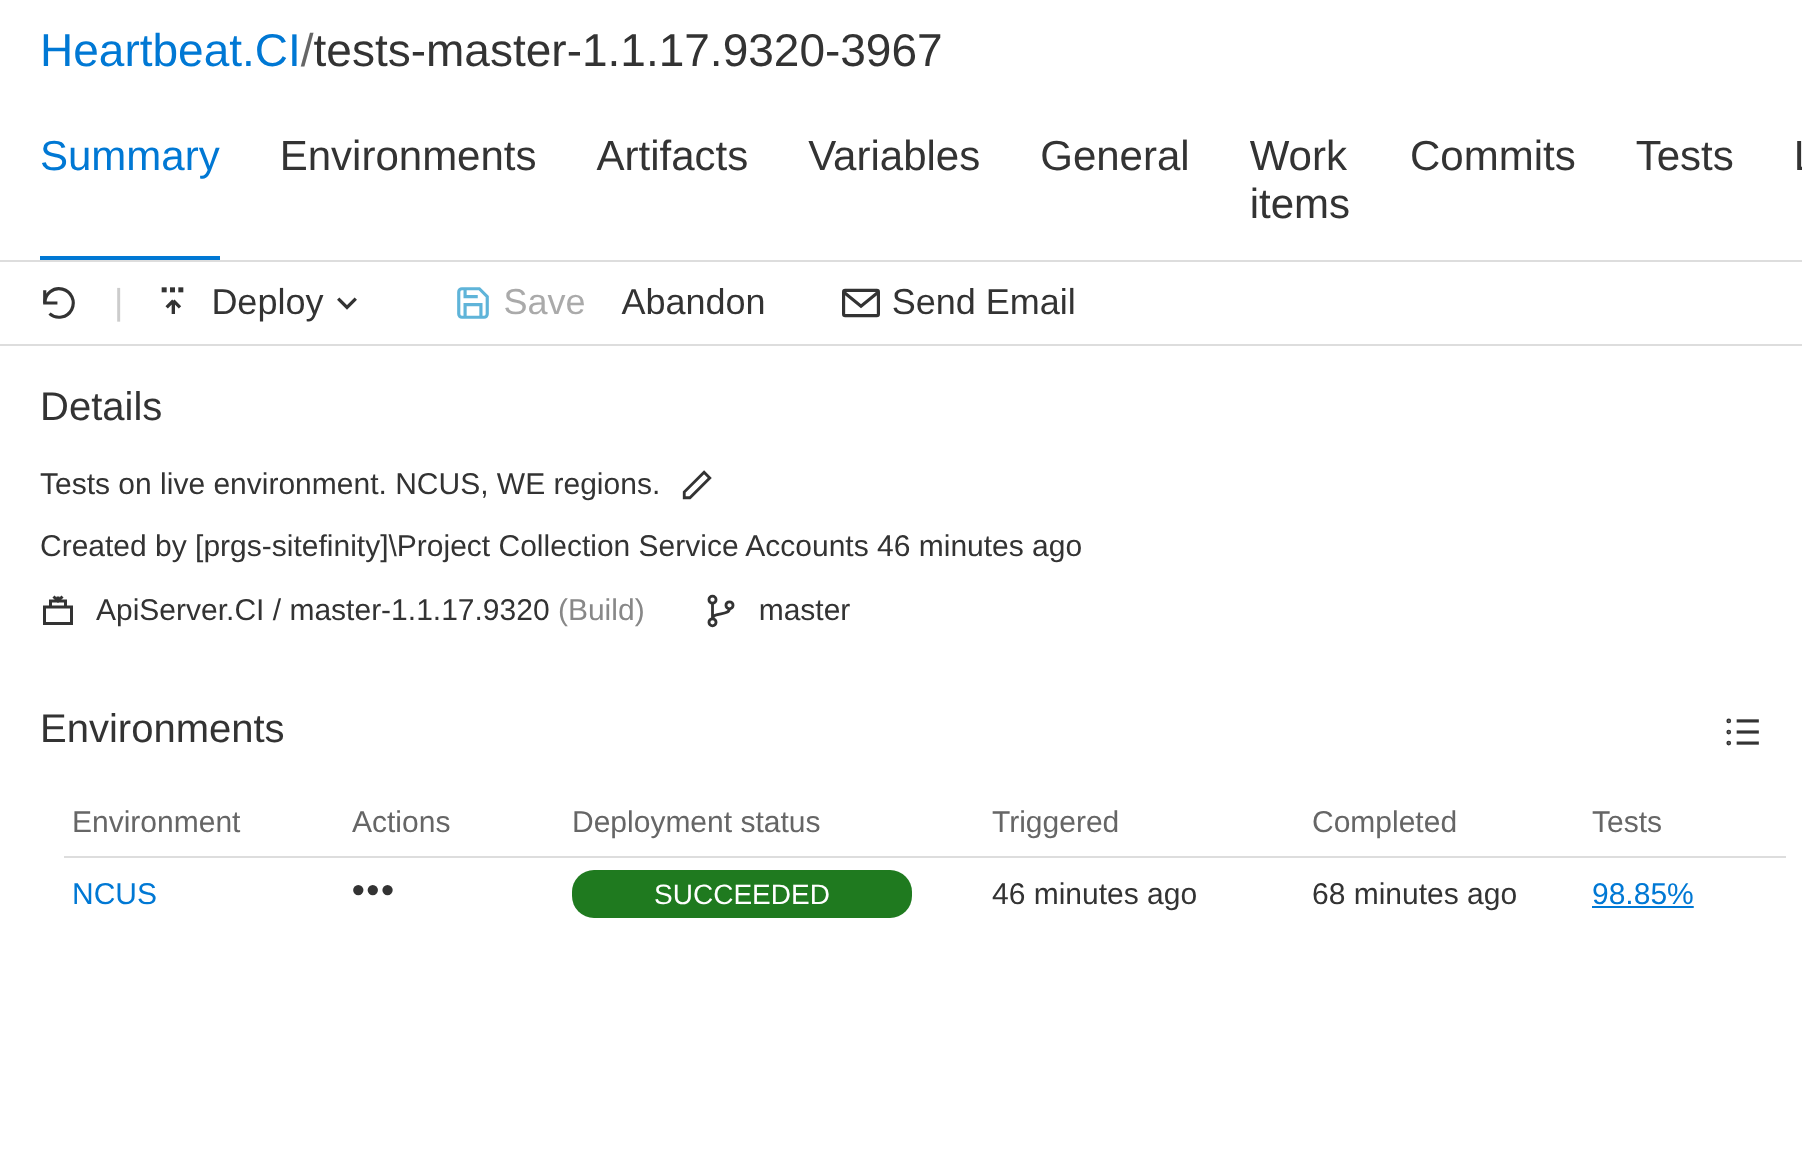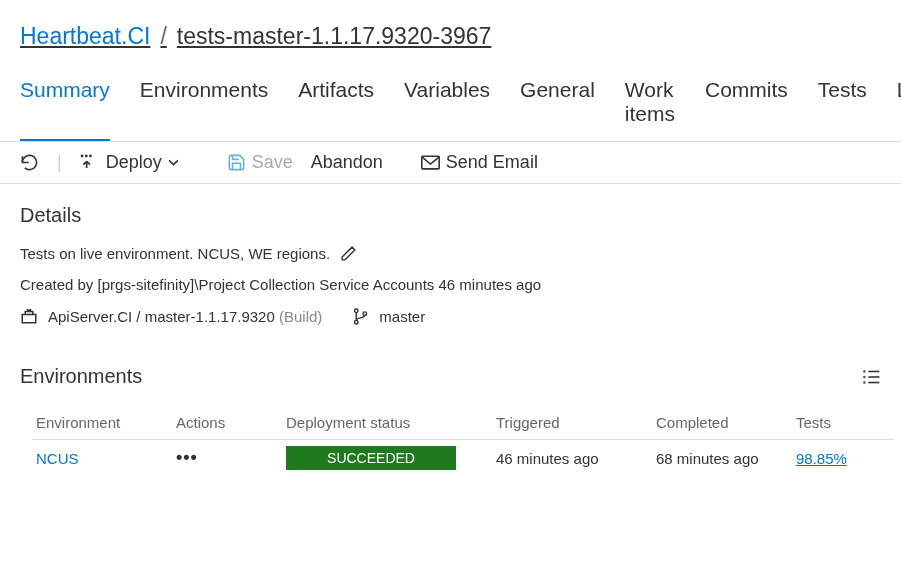--- a/index.html
+++ b/index.html
@@ -6,25 +6,23 @@
   body {
     font-family: "Segoe UI", Tahoma, sans-serif;
     font-size: 15px;
     color: #333;
     background: #fff;
     width: 901px;
   }
   .breadcrumb {
     display: flex;
     align-items: center;
-    gap: 10px;
-    padding: 23px 20px 18px 20px;
+    padding: 12px 20px 18px 20px;
     font-size: 23px;
     font-weight: 300;
-    text-decoration: underline;
   }
   .breadcrumb a { color: #0078d4; text-decoration: none; }
   .breadcrumb .sep { color: #666; }
   .breadcrumb .current { color: #333; }
   .tabs {
     display: flex;
     gap: 30px;
     padding: 0 20px;
     border-bottom: 1px solid #ddd;
   }
@@ -82,20 +80,21 @@
   }
   .env-table .env-link { color: #0078d4; text-decoration: none; }
   .badge {
     display: inline-block;
     min-width: 170px;
     text-align: center;
     background: #1f7a1f;
     color: #fff;
     padding: 4px 0;
     font-size: 14px;
+    border-radius: 11px;
   }
   .tests-link { color: #0078d4; }
   .actions-dots { cursor: pointer; letter-spacing: 1px; font-weight:bold; font-size:18px; line-height:10px; position:relative; top:-1px;}
   .icon-btn { cursor:pointer; display:inline-flex; }
 </style>
 </head>
 <body>
 
 <div class="breadcrumb">
   <a href="#">Heartbeat.CI</a>

